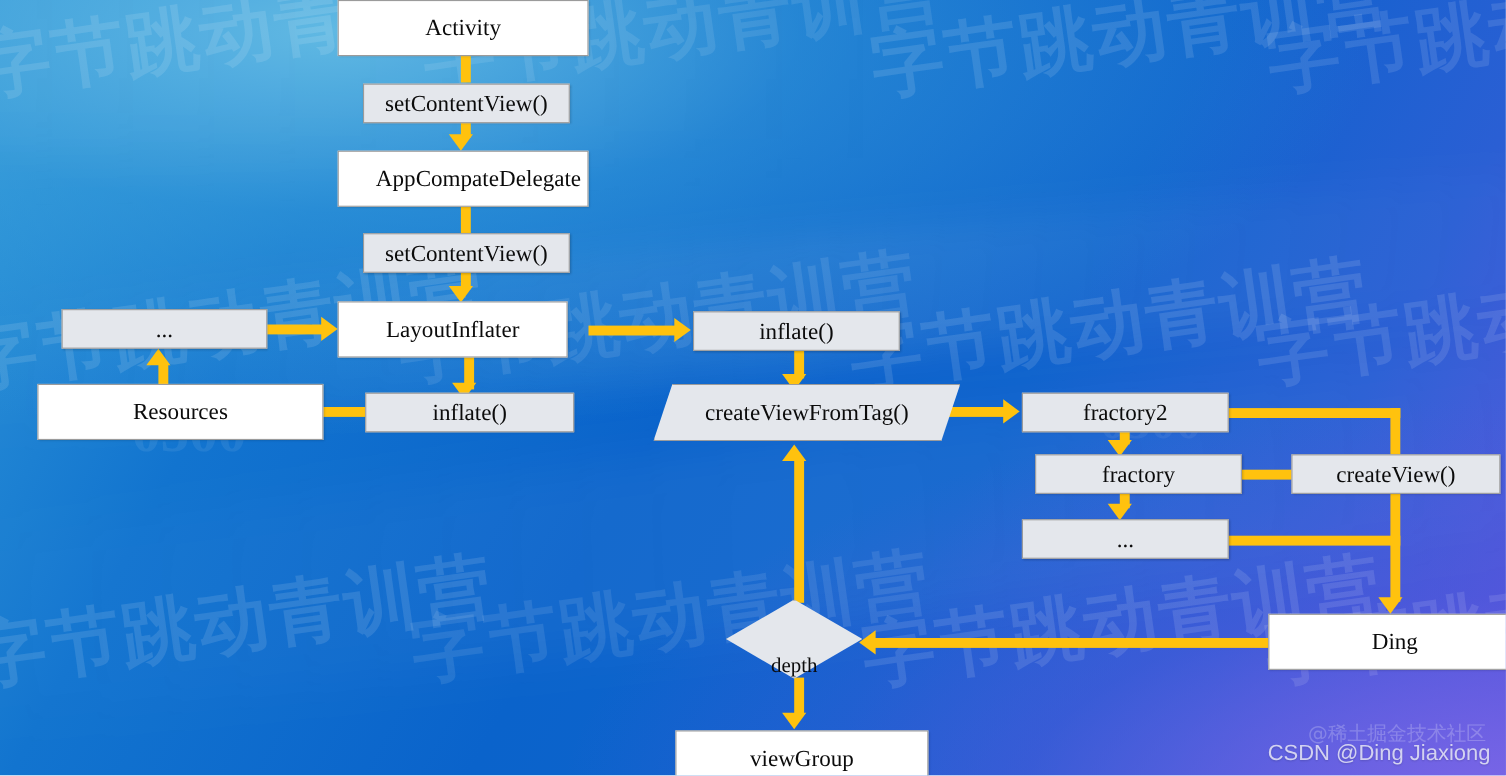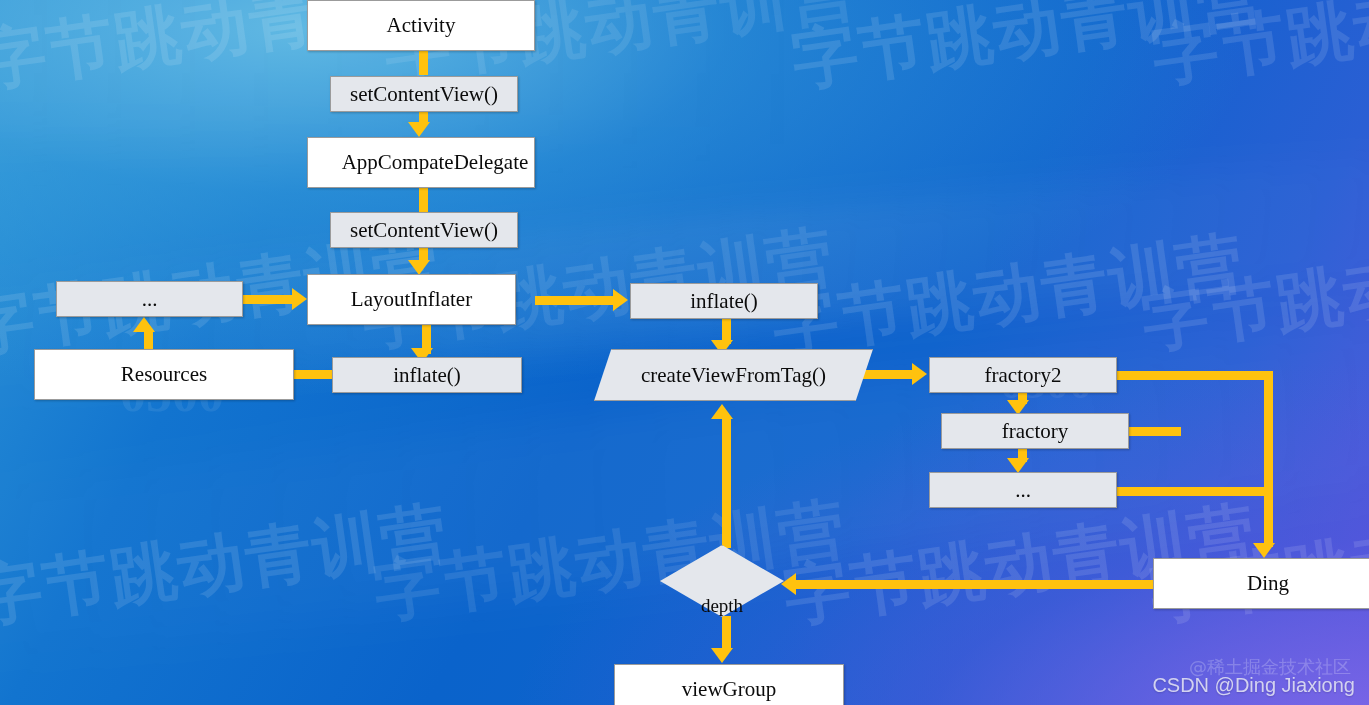--- a/index.html
+++ b/index.html
@@ -222,20 +222,23 @@
   </div>
 
   <div class="node grey" style="left:929px;top:413px;width:188px;height:36px;margin-left:12px;">
     <span>fractory</span>
   </div>
 
   <div class="node grey" style="left:929px;top:472px;width:188px;height:36px;">
     <span>...</span>
   </div>
 
+  <div class="node grey" style="left:1174px;top:413px;width:190px;height:36px;">
+    <span>createView()</span>
+  </div>
 
   <div class="node white" style="left:1153px;top:558px;width:230px;height:51px;">
     <span>Ding</span>
   </div>
 
   <div class="diamond" style="left:660px;top:545px;width:124px;height:72px;">
     <div class="diamond-shape"></div>
     <span>depth</span>
   </div>
 

